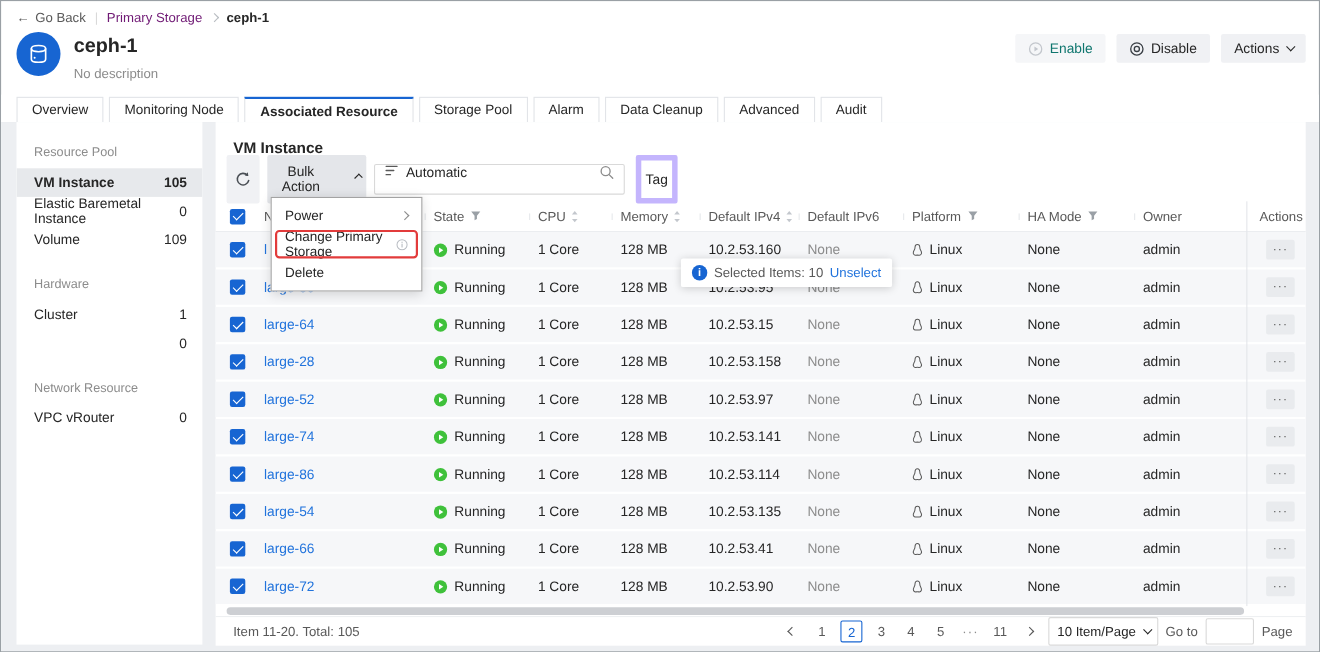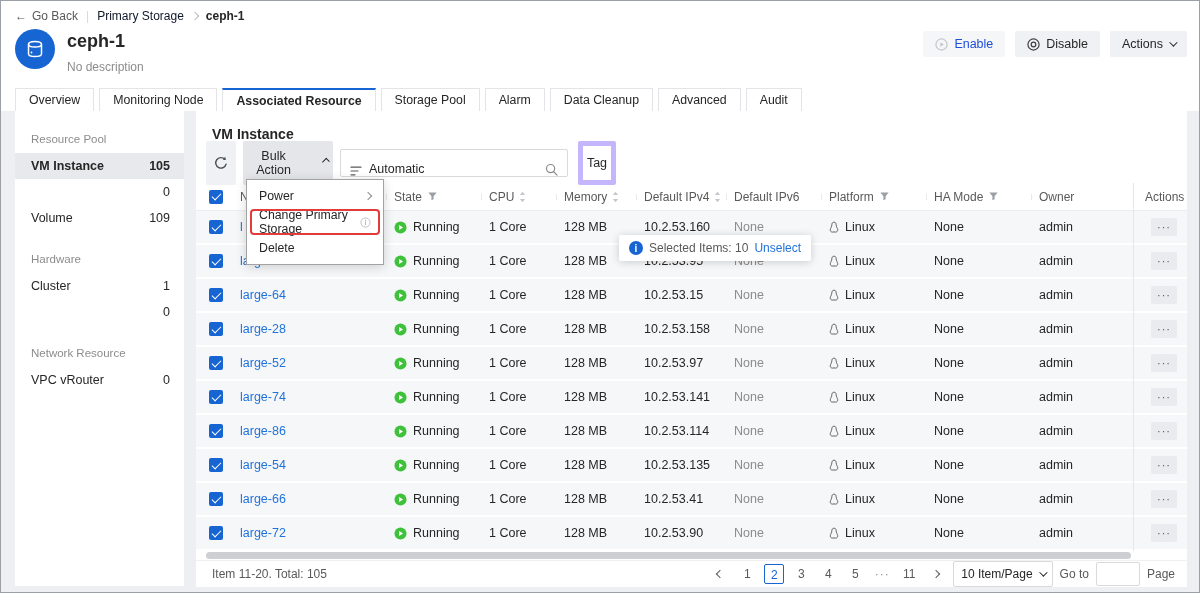--- a/index.html
+++ b/index.html
@@ -2,31 +2,31 @@
 <html><head>
 <meta charset="utf-8">
 <style>
   html,body{margin:0;padding:0;background:#fff;}
   .window{position:relative;width:1200px;height:593px;box-sizing:border-box;border:1px solid #9aa0a5;
     background:#fff;font-family:"Liberation Sans","DejaVu Sans",sans-serif;font-size:12px;color:#262626;overflow:hidden;}
   
   .topnav{position:absolute;top:8px;left:14px;display:flex;align-items:center;gap:8px;color:#595959;}
   .topnav .back{display:flex;align-items:center;gap:5px;cursor:pointer;}
   .bc-pipe{color:#d9d9d9;}
-  .bc-section{color:#0f172a;}
+  .bc-section{color:#701a75;}
   .bc-current{color:#262626;font-weight:700;}
   
   .titlebar{position:absolute;top:28px;left:14px;display:flex;gap:12px;}
   .avatar{width:40px;height:40px;border-radius:50%;background:#1765D2;display:flex;align-items:center;justify-content:center;}
   .title{font-size:18px;font-weight:700;color:#262626;margin-top:2px;}
   .desc{font-size:12px;color:#8c8c8c;margin-top:8px;}
   .hdr-btns{position:absolute;top:30px;right:12px;display:flex;gap:10px;}
   .hbtn{height:26px;padding:0 12px;border:none;border-radius:2px;background:#f0f1f4;color:#262626;
     font-size:12.5px;display:inline-flex;align-items:center;gap:6px;font-family:inherit;cursor:pointer;}
-  .hbtn.disabled{background:#f5f6f8;color:#1d4ed8;}
+  .hbtn.disabled{background:#f5f6f8;color:#0f766e;}
   
   .chev{display:inline-block;width:6px;height:6px;border-right:1.4px solid currentColor;border-bottom:1.4px solid currentColor;}
   .chev.down{transform:rotate(45deg) translateY(-2px);}
   .chev.up{transform:rotate(-135deg) translateY(2px);}
   .chev.right{transform:rotate(-45deg);}
   .chev.left{transform:rotate(135deg);}
   .chev.sm{width:5px;height:5px;}
   
   .tabs-wrap{position:absolute;left:0;right:0;top:85px;height:25px;border-bottom:1px solid #e2e4e8;
     padding-left:14px;display:flex;align-items:flex-end;background:#fff;}
@@ -42,21 +42,21 @@
   .side-item.active{background:#e7e9ec;font-weight:700;}
   .maincard{position:absolute;left:195px;top:0;width:991px;height:476px;background:#fff;}
   .vm-title{position:absolute;top:15px;left:16px;font-size:14px;font-weight:700;}
   
   .toolbar{position:absolute;top:38px;left:10px;height:28px;display:flex;align-items:center;}
   .tbtn{height:44px;border:none;border-radius:2px;background:#f0f1f4;color:#262626;font-size:12.5px;
     display:inline-flex;align-items:center;justify-content:center;gap:24px;font-family:inherit;cursor:pointer;}
   .tbtn.rf{width:30px;}
   .tbtn.bulk{width:90px;margin-left:7px;background:#e4e6ea;}
   .search{box-sizing:border-box;width:228px;height:28px;margin-left:7px;border:1px solid #d9d9d9;border-radius:2px;
-    display:flex;align-items:flex-end;gap:7px;padding:0 9px;background:#fff;cursor:text;}
+    display:flex;align-items:flex-start;gap:7px;padding:0 9px;background:#fff;cursor:text;}
   .search .mode{color:#262626;font-size:12.5px;}
   .search .mag{margin-left:auto;display:flex;}
   .tbtn.tag{width:38px;margin-left:10px;background:#fff;border:5px solid #c4b5fd;box-sizing:border-box;}
   
   .thead,.row{display:grid;grid-template-columns:40px 150px 95px 75px 80px 90px 95px 105px 105px 102px 54px;align-items:center;}
   .thead{position:absolute;top:72px;left:0;width:991px;height:28px;color:#595959;border-bottom:1px solid #ebedf0;box-sizing:border-box;}
   .th{display:flex;align-items:center;gap:5px;padding-left:8px;position:relative;font-size:12px;}
   .th.sep::before{content:"";position:absolute;left:0;top:4px;bottom:4px;width:1px;background:#e6e8eb;}
   .th.th-name{padding-left:4px;}
   .th.th-actions{padding-left:12px;}
@@ -167,20 +167,21 @@
 
   <div class="content">
 
     <div class="sidebar">
         <div class="side-sec">Resource Pool</div>
         <div class="side-item active">
           <span class="si-label">VM Instance</span>
           <span class="si-count">105</span>
         </div>
         <div class="side-item">
+          <span class="si-label">Elastic Baremetal Instance</span>
           <span class="si-count">0</span>
         </div>
         <div class="side-item">
           <span class="si-label">Volume</span>
           <span class="si-count">109</span>
         </div>
         <div class="side-sec">Hardware</div>
         <div class="side-item">
           <span class="si-label">Cluster</span>
           <span class="si-count">1</span>

